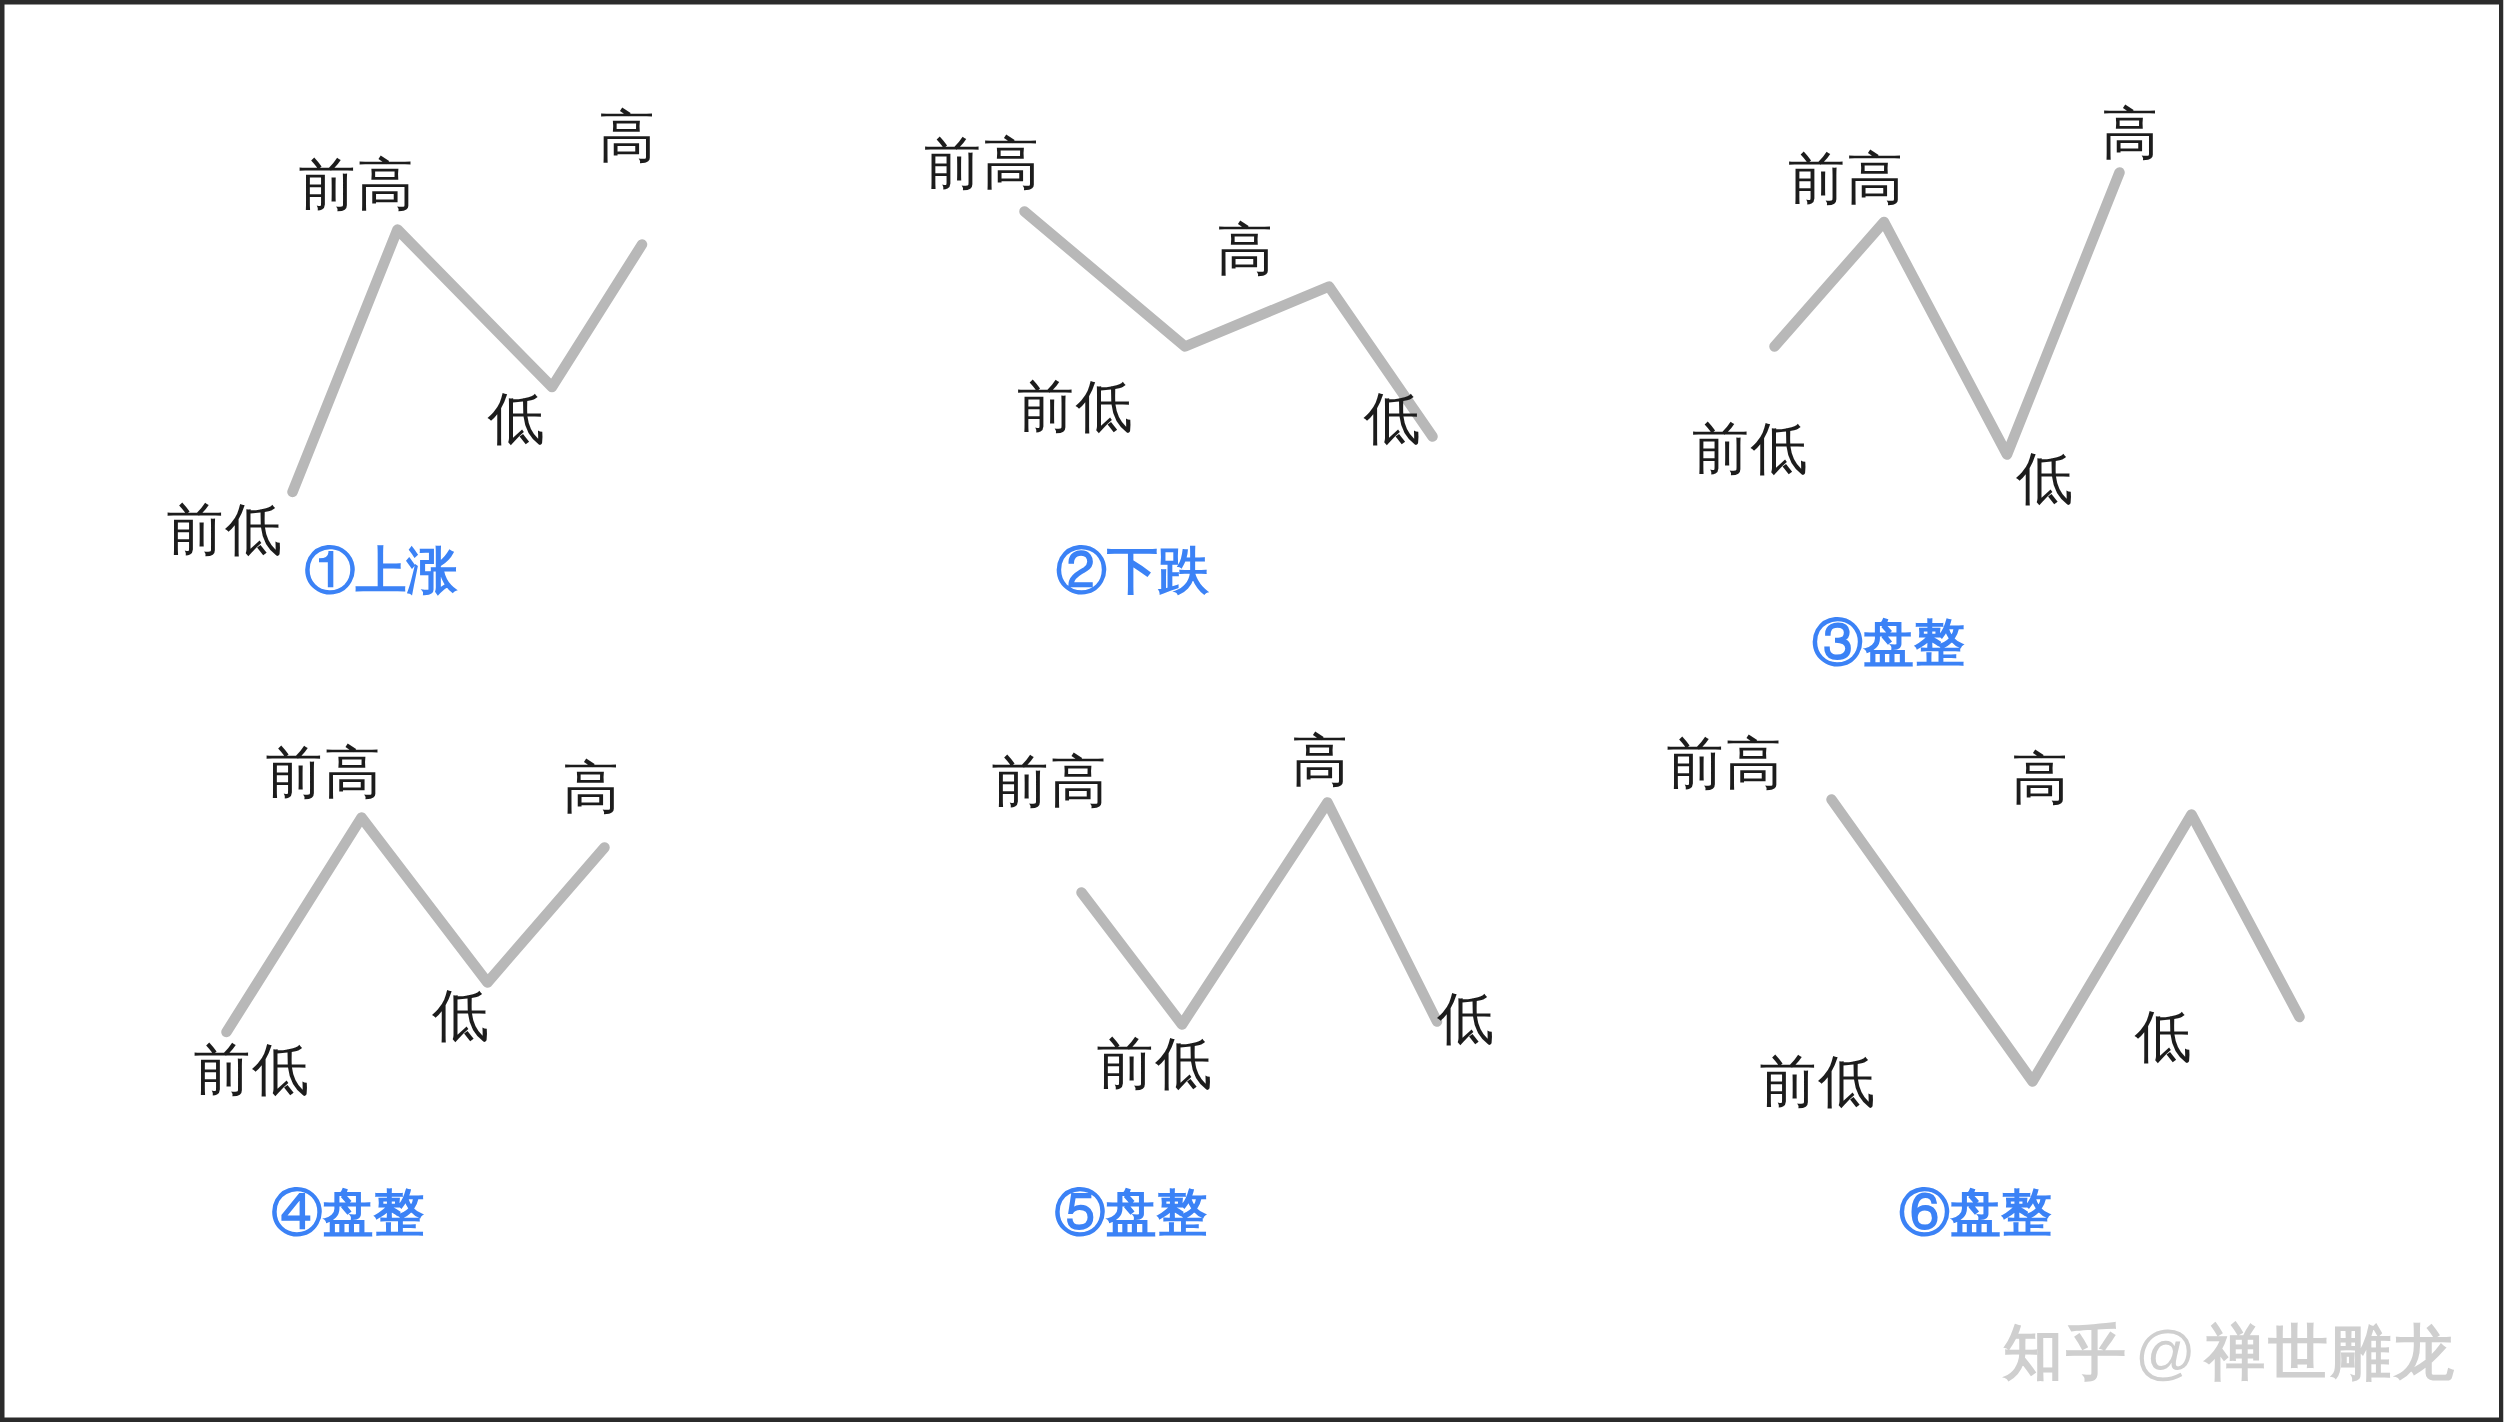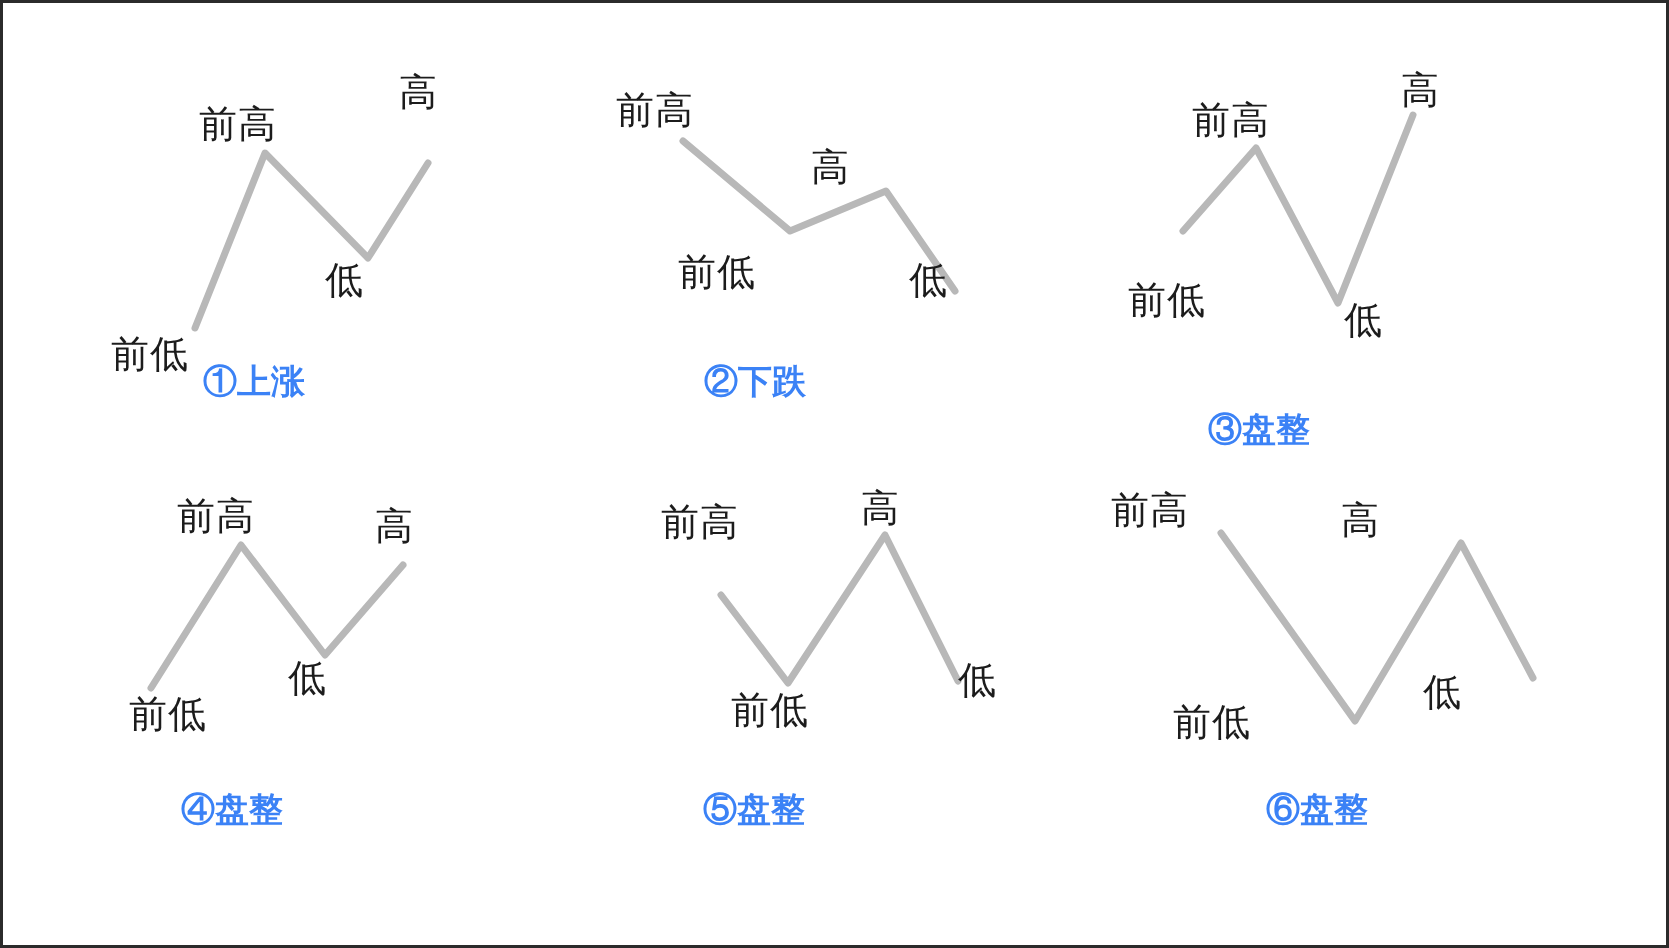--- a/index.html
+++ b/index.html
@@ -123,14 +123,17 @@
     <svg width="460" height="360" viewBox="0 0 460 360">
       <polyline points="128,50 262,238 368,60 440,195" fill="none" stroke="#b8b8b8" stroke-width="7" stroke-linejoin="round" stroke-linecap="round"></polyline>
     </svg>
     <span class="pt-label" style="left:18px; top:8px;">前高</span>
     <span class="pt-label" style="left:80px; top:220px;">前低</span>
     <span class="pt-label" style="left:248px; top:18px;">高</span>
     <span class="pt-label" style="left:330px; top:190px;">低</span>
     <span class="caption" style="left:144px; top:312px;margin-left:29px;">⑥盘整</span>
   </div>
 
+  <div class="watermark">
+    <span>知乎</span><span class="wm-at">@</span><span>禅世雕龙</span>
+  </div>
 
 </div>
 
 </body></html>

